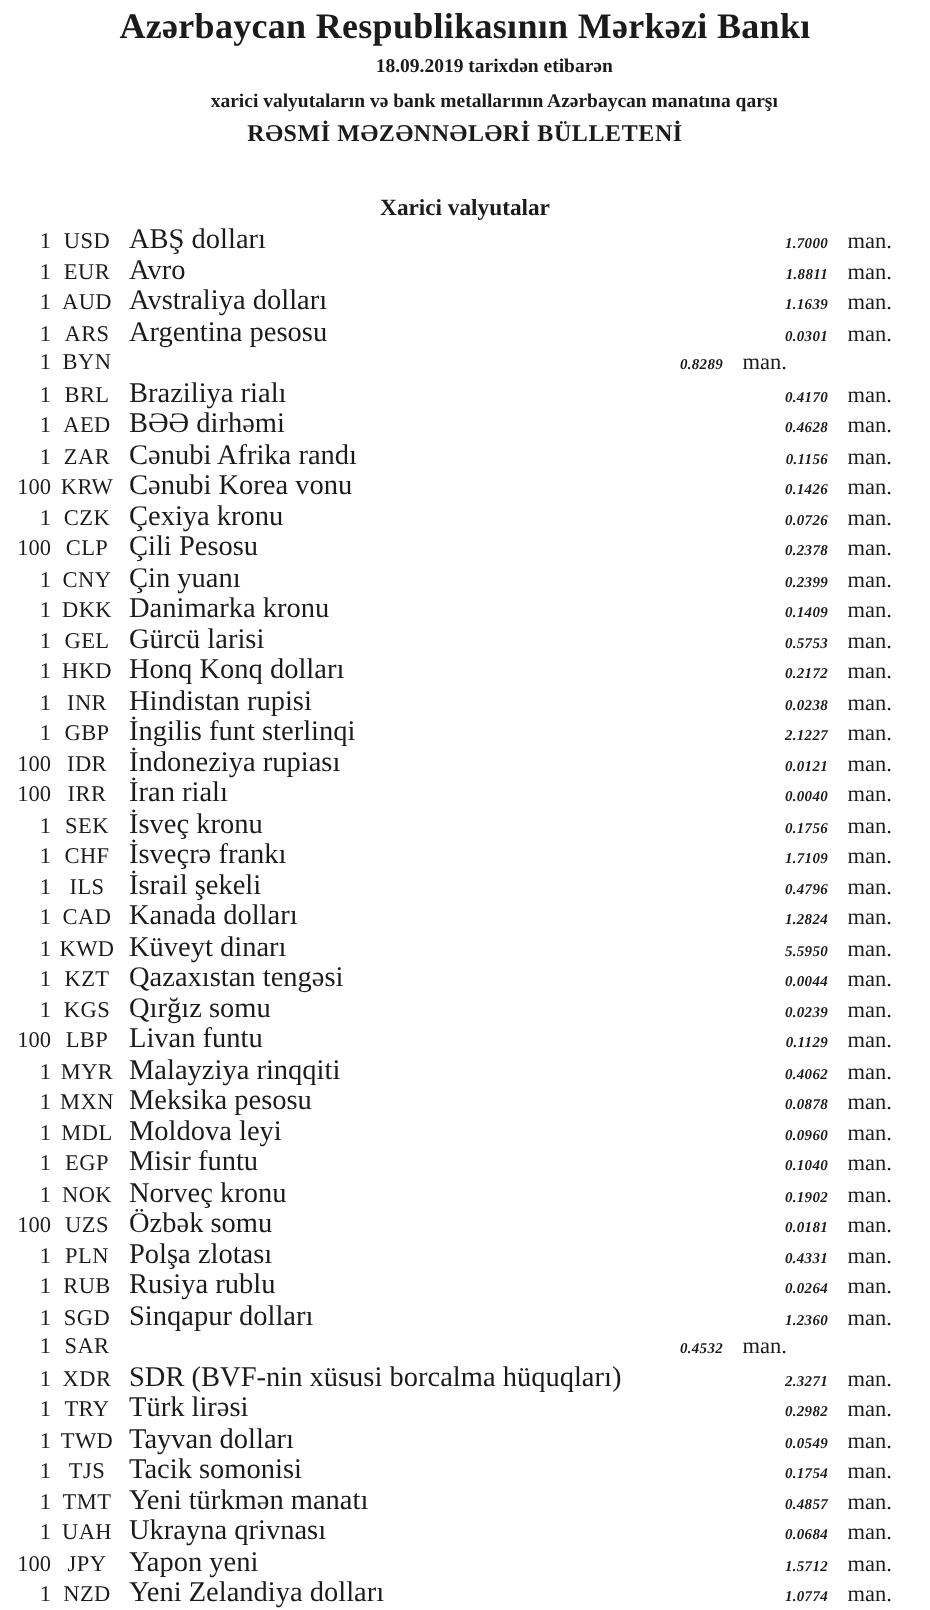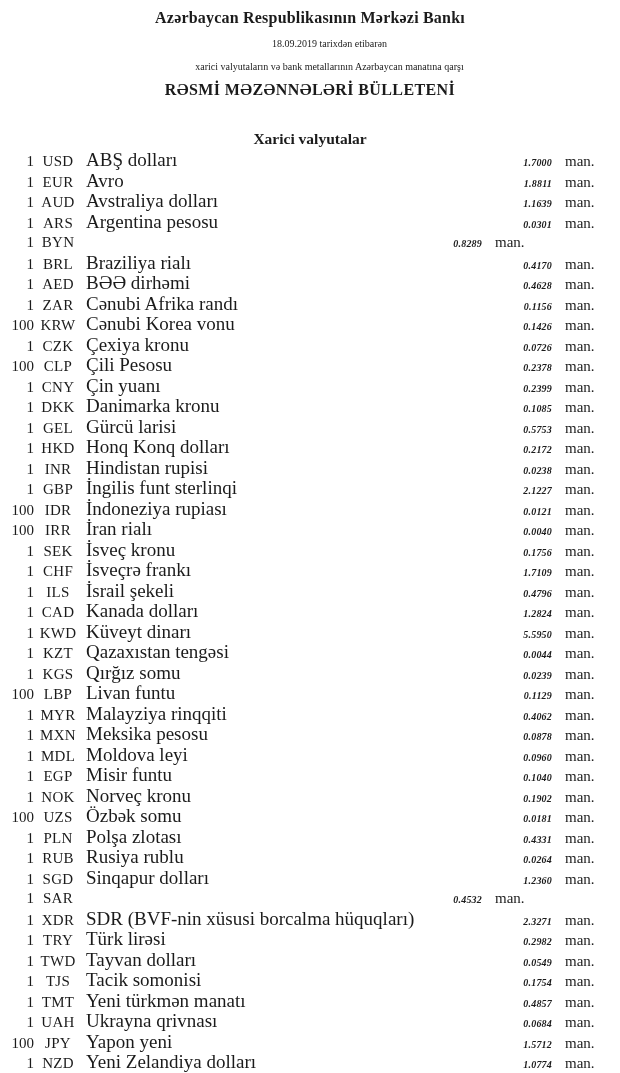--- a/index.html
+++ b/index.html
@@ -12,28 +12,28 @@
     height: 1073px;
     background: #ffffff;
     color: #1b1b1b;
     font-family: "Liberation Serif", "DejaVu Serif", serif;
     overflow: hidden;
     box-sizing: border-box;
     padding-top: 4px;
   }
   .doc-header { text-align: center; }
   .bank-title {
-    font-size: 16px;
+    font-size: 24px;
     font-weight: 700;
     line-height: 28px;
     letter-spacing: 0.2px;
   }
   .hline {
-    font-size: 10px;
-    font-weight: 400;
+    font-size: 13px;
+    font-weight: 700;
     line-height: 23px;
     padding-left: 39px;
   }
   .bulletin-title {
     font-size: 16px;
     font-weight: 700;
     line-height: 23px;
     letter-spacing: 0.4px;
   }
   .section-title {
@@ -190,21 +190,21 @@
     <span class="cell-code">CNY</span>
     <span class="cell-name">Çin yuanı</span>
     <span class="cell-rate">0.2399</span>
     <span class="cell-unit">man.</span>
   </div>
 
   <div class="row">
     <span class="cell-qty">1</span>
     <span class="cell-code">DKK</span>
     <span class="cell-name">Danimarka kronu</span>
-    <span class="cell-rate">0.1085</span>
+    <span class="cell-rate">0.1409</span>
     <span class="cell-unit">man.</span>
   </div>
 
   <div class="row">
     <span class="cell-qty">1</span>
     <span class="cell-code">GEL</span>
     <span class="cell-name">Gürcü larisi</span>
     <span class="cell-rate">0.5753</span>
     <span class="cell-unit">man.</span>
   </div>

